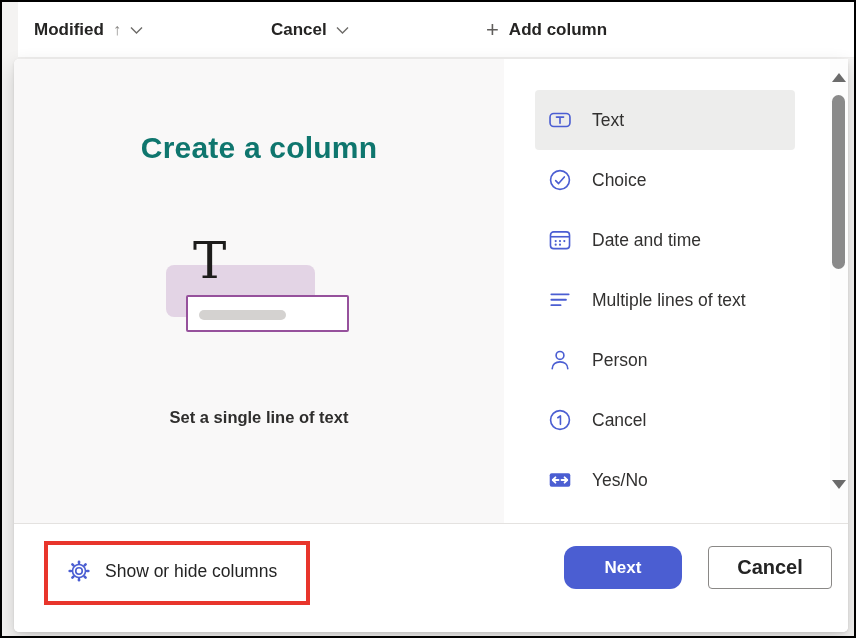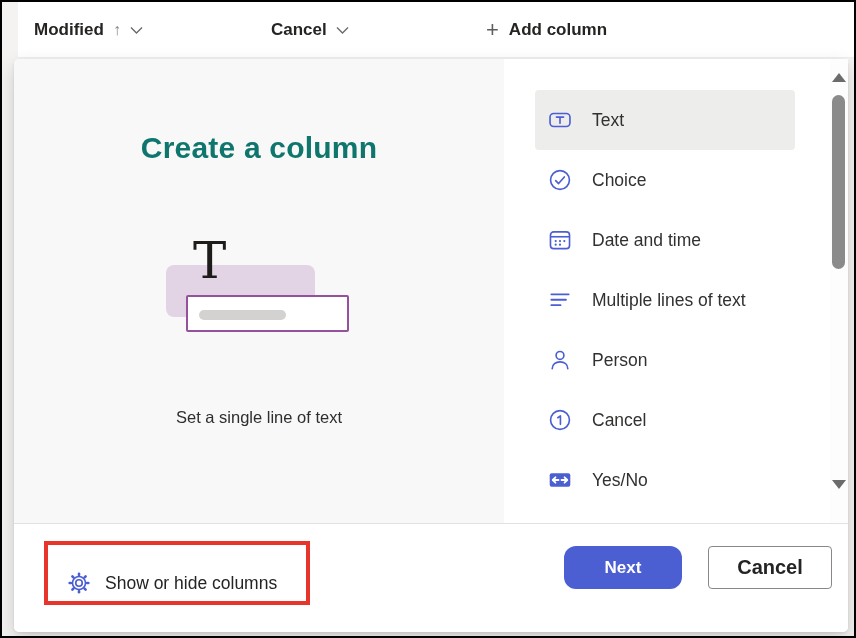--- a/index.html
+++ b/index.html
@@ -17,21 +17,21 @@
   #h-add{left:468px}
   .sort-arrow{color:#8a8886;font-weight:400;font-size:16px;line-height:1;}
   .plus{color:#605e5c;font-weight:400;font-size:22px;line-height:1;margin-right:1px;}
   .chev{display:flex;margin-top:2px;}
   
   .dialog{position:absolute;left:12px;top:57px;width:834px;height:573px;background:#fff;
           border-radius:5px;box-shadow:0 8px 20px rgba(0,0,0,.16),0 1px 3px rgba(0,0,0,.10);}
   .left-panel{position:absolute;left:0;top:0;width:490px;height:464px;background:#f9f8f8;border-radius:5px 0 0 0;}
   .dlg-title{position:absolute;top:72px;left:0;width:100%;text-align:center;
              font-size:30px;font-weight:700;color:#0f766e;letter-spacing:.2px;}
-  .caption{position:absolute;top:349px;left:0;width:100%;text-align:center;font-size:16.5px;color:#2f2e2d;}
+  .caption{position:absolute;top:349px;left:0;width:100%;text-align:center;font-size:16.5px;color:#2f2e2d;font-weight:bold;}
   
   .lavender{position:absolute;left:152px;top:206px;width:149px;height:52px;border-radius:8px;background:#e3d4e5;}
   .letterT{position:absolute;left:179px;top:177px;font-family:"DejaVu Serif","Liberation Serif",serif;
            font-size:50px;line-height:1;color:#1d1c1b;}
   .white-box{position:absolute;left:172px;top:236px;width:163px;height:37px;background:#fff;
              border:2px solid #96519c;border-radius:2px;box-sizing:border-box;}
   .pill{position:absolute;left:11px;top:13px;width:87px;height:10px;border-radius:5px;background:#d4d2d0;}
   
   .right-panel{position:absolute;left:490px;top:0;width:344px;height:464px;background:#fff;border-radius:0 5px 0 0;}
   .type-list{position:absolute;left:31px;top:31px;width:260px;}
@@ -43,21 +43,21 @@
   
   .scrollbar{position:absolute;right:0;top:0;width:18px;height:464px;background:#fdfdfd;}
   .sb-up{position:absolute;top:14px;left:2px;width:0;height:0;cursor:pointer;
          border-left:7px solid transparent;border-right:7px solid transparent;border-bottom:9px solid #6b6b6b;}
   .sb-thumb{position:absolute;left:2px;top:36px;width:13px;height:174px;background:#8a8a8a;border-radius:7px;cursor:pointer;}
   .sb-down{position:absolute;top:421px;left:2px;width:0;height:0;cursor:pointer;
            border-left:7px solid transparent;border-right:7px solid transparent;border-top:9px solid #6b6b6b;}
   
   .footer{position:absolute;left:0;top:464px;width:100%;height:109px;background:#fff;
           border-top:1px solid #e4e2e0;border-radius:0 0 5px 5px;box-sizing:border-box;}
-  .show-hide{position:absolute;left:46px;top:36px;height:46px;display:flex;align-items:center;gap:13px;
+  .show-hide{position:absolute;left:46px;top:24px;height:46px;display:flex;align-items:center;gap:13px;
              font-size:17.5px;color:#242424;cursor:pointer;background:none;border:none;padding:0 6px;
              font-family:inherit;}
   .red-box{position:absolute;left:30px;top:17px;width:266px;height:64px;box-sizing:border-box;
            border:4px solid #e8352b;pointer-events:none;}
   .btn-next{position:absolute;left:550px;top:22px;width:118px;height:43px;background:#4b5ed2;border:none;
             border-radius:12px;color:#fff;font-size:17px;font-weight:700;font-family:inherit;cursor:pointer;}
   .btn-cancel{position:absolute;left:694px;top:22px;width:124px;height:43px;background:#fff;
               border:1px solid #8a8886;border-radius:4px;color:#242424;font-size:20px;font-weight:700;
               font-family:inherit;cursor:pointer;}
 </style>

